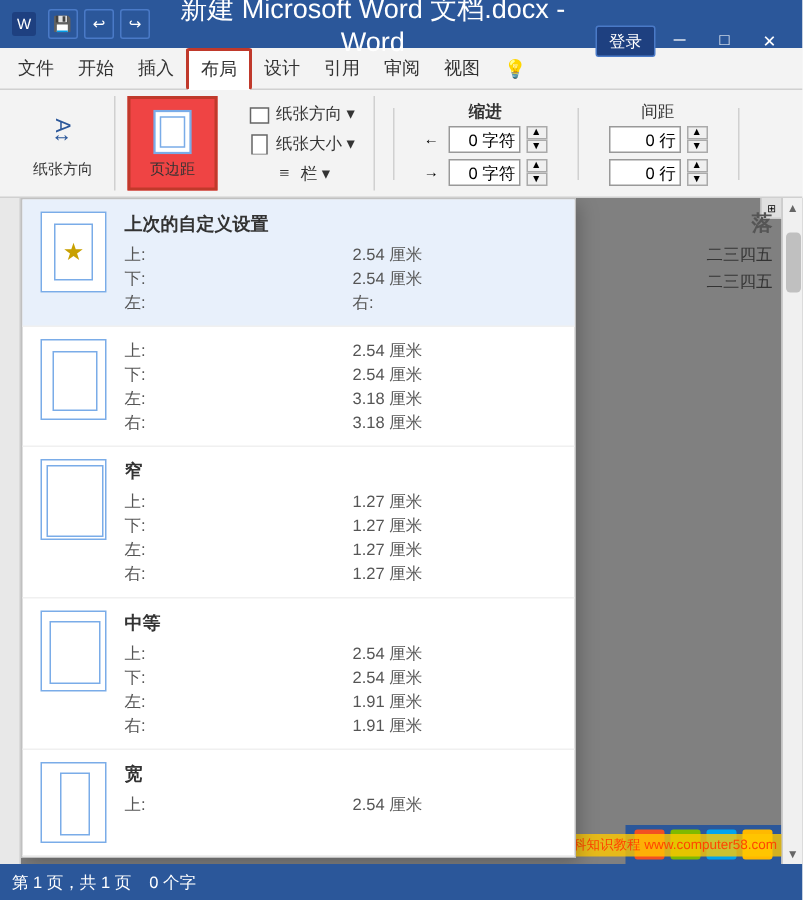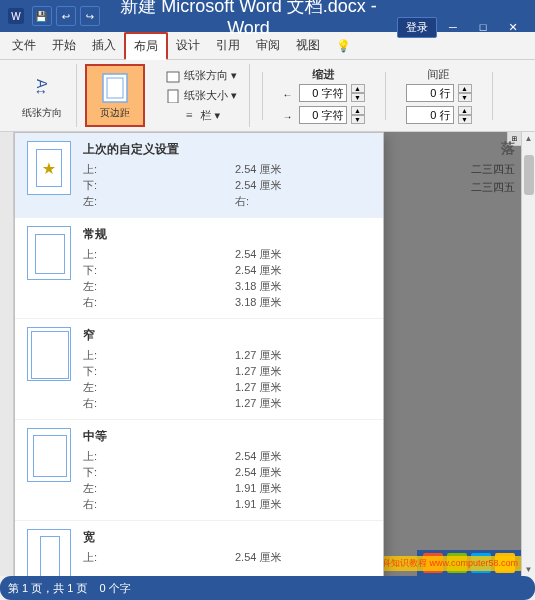--- a/index.html
+++ b/index.html
@@ -297,21 +297,20 @@
     
     .status-bar {
       height: 24px;
       background: #2b579a;
       display: flex;
       align-items: center;
       padding: 0 8px;
       color: white;
       font-size: 11px;
       gap: 12px;
-      border-radius: 11px;
     }
   </style>
 </head>
 <body>
 
 <div class="title-bar">
   <div class="title-bar-controls">
     <div class="title-icon">W</div>
     <div class="title-btn" title="保存">
       <span>💾</span>
@@ -346,21 +345,21 @@
 
 <div class="toolbar">
 
   <div class="toolbar-group">
     <div class="toolbar-btn-large">
       <div class="toolbar-icon-large" style="font-size:14px; writing-mode:vertical-rl; text-orientation:mixed; color:#2b579a;">A↕</div>
       <span style="font-size:10px;">纸张方向</span>
     </div>
   </div>
 
-  <div class="toolbar-group" style="border: 2px solid #c0392b; padding: 2px 6px; background: #fdba74;">
+  <div class="toolbar-group" style="border: 2px solid #c0392b; padding: 2px 6px; background: #ef4444;">
     <div class="toolbar-btn-large">
       <div class="toolbar-icon-large">
         <svg width="28" height="30" viewBox="0 0 28 30">
           <rect x="2" y="1" width="24" height="28" fill="white" stroke="#7aace8" stroke-width="1.5"></rect>
           <rect x="6" y="5" width="16" height="20" fill="none" stroke="#7aace8" stroke-width="1"></rect>
         </svg>
       </div>
       <span style="font-size:10px;">页边距</span>
     </div>
   </div>
@@ -488,21 +487,20 @@
             <span>右:</span>
           </div>
         </div>
       </div>
 
       <div class="margin-item">
         <div style="width:44px; height:54px; border:1.5px solid #7aace8; background:white; position:relative; flex-shrink:0;">
           <div style="width:30px; height:40px; border:1px solid #7aace8; background:white; position:absolute; top:7px; left:7px;"></div>
         </div>
         <div class="margin-info">
-          <div class="margin-name">常规</div>
           <div class="margin-details">
             <span>上:</span>
             <span>2.54 厘米</span>
             <span>下:</span>
             <span>2.54 厘米</span>
             <span>左:</span>
             <span>3.18 厘米</span>
             <span>右:</span>
             <span>3.18 厘米</span>
           </div>

